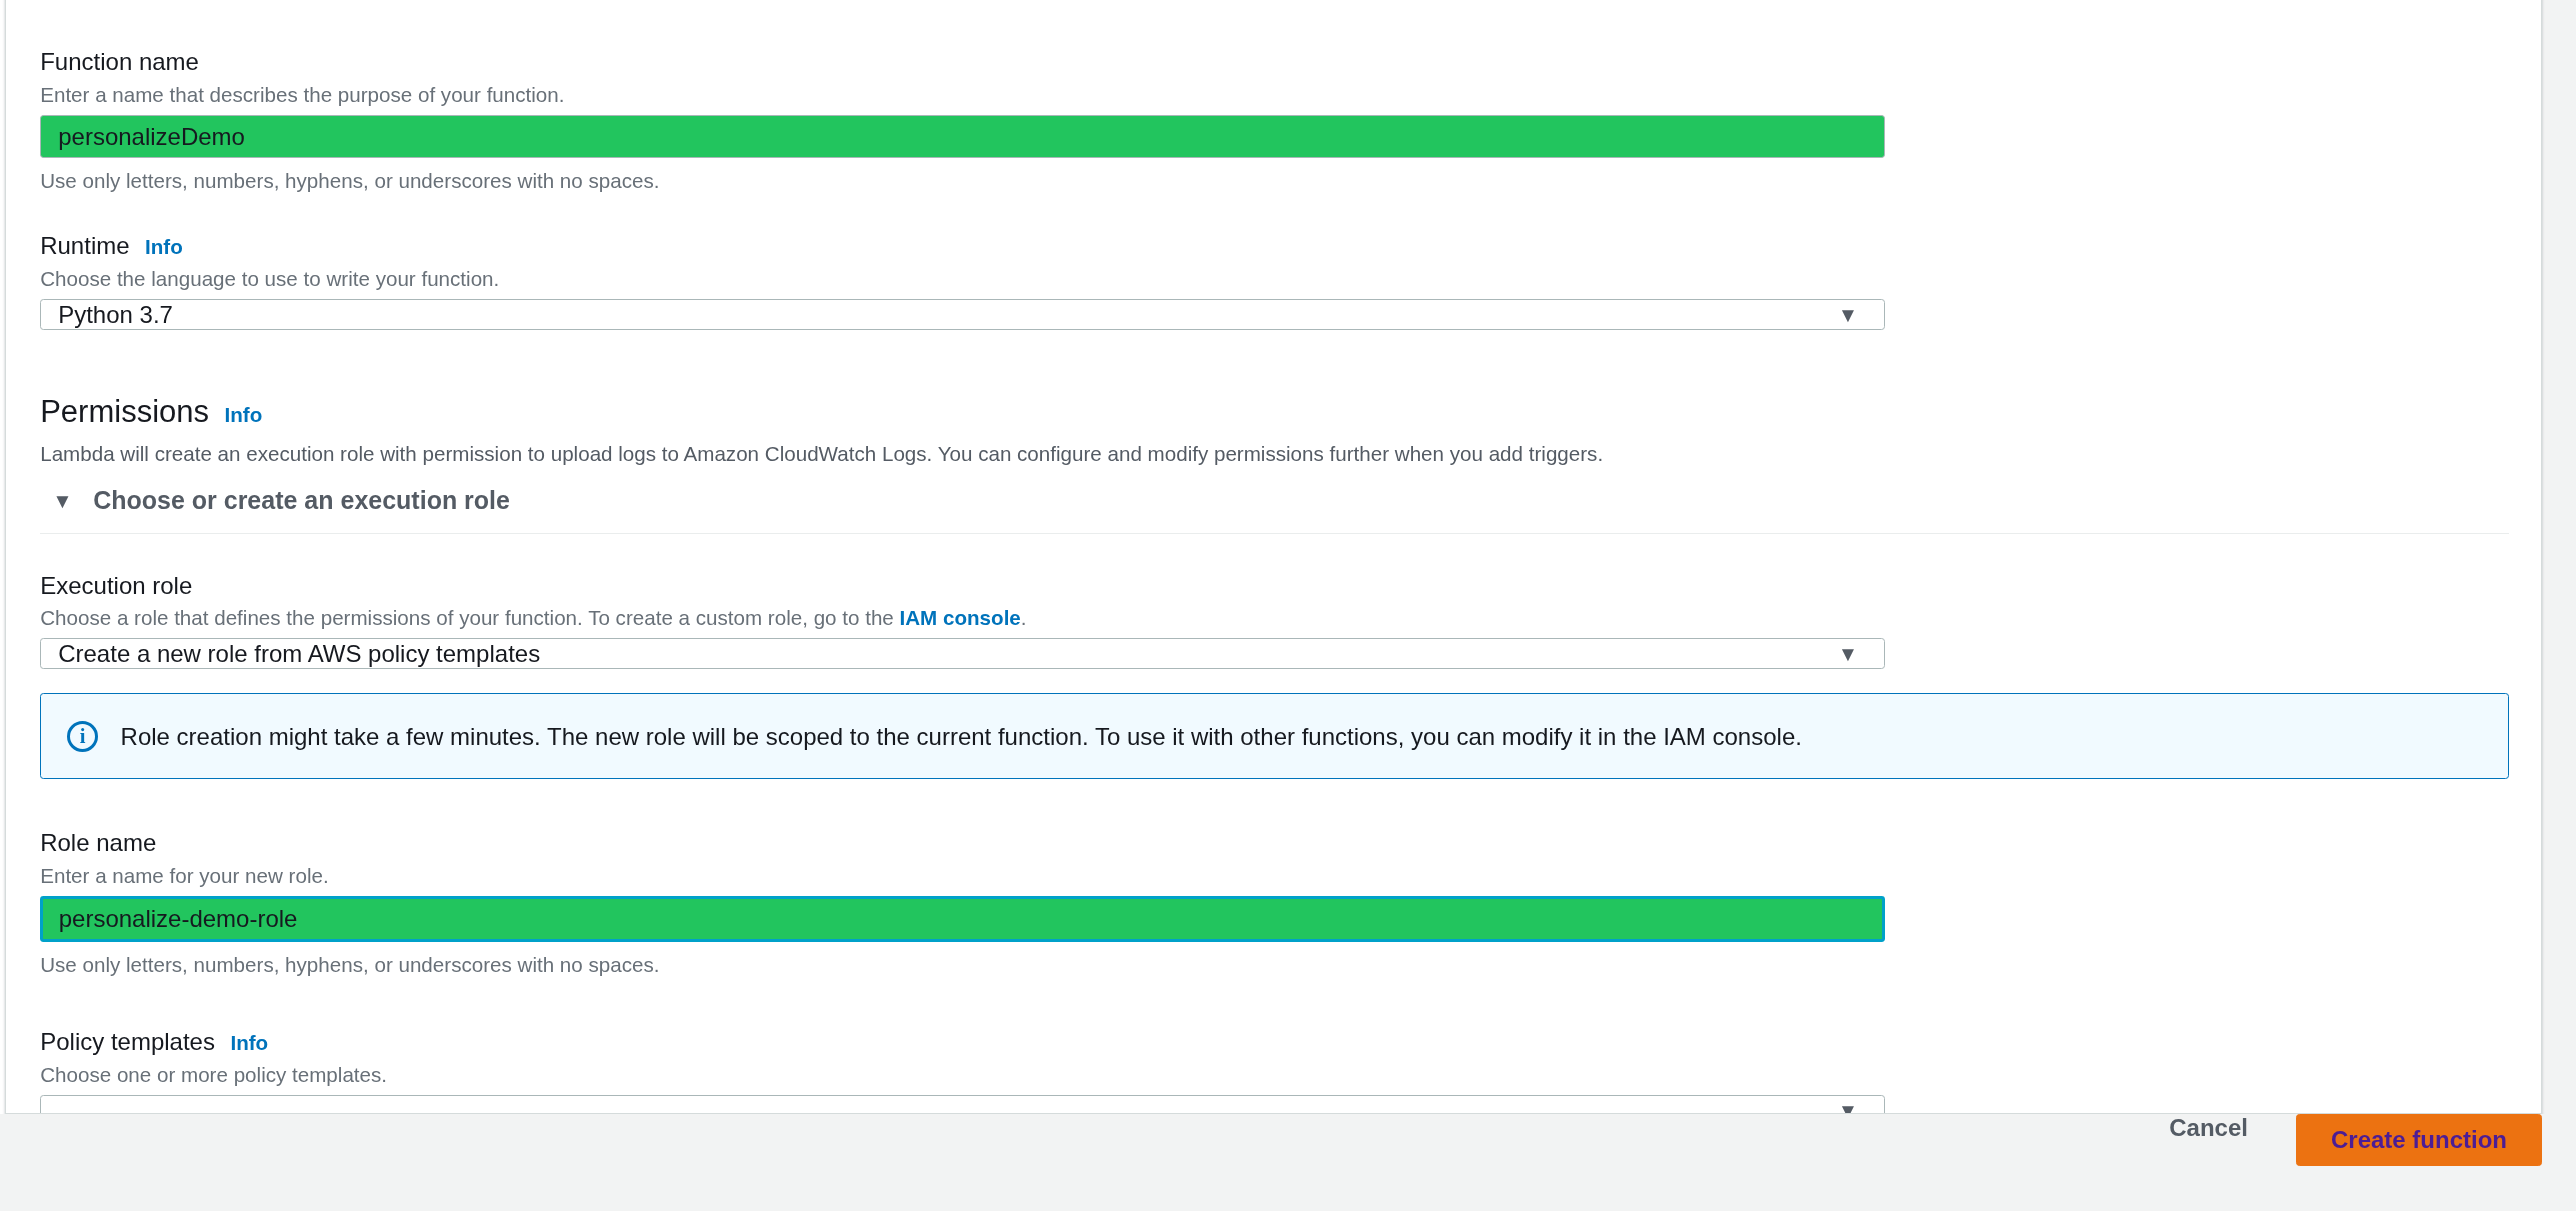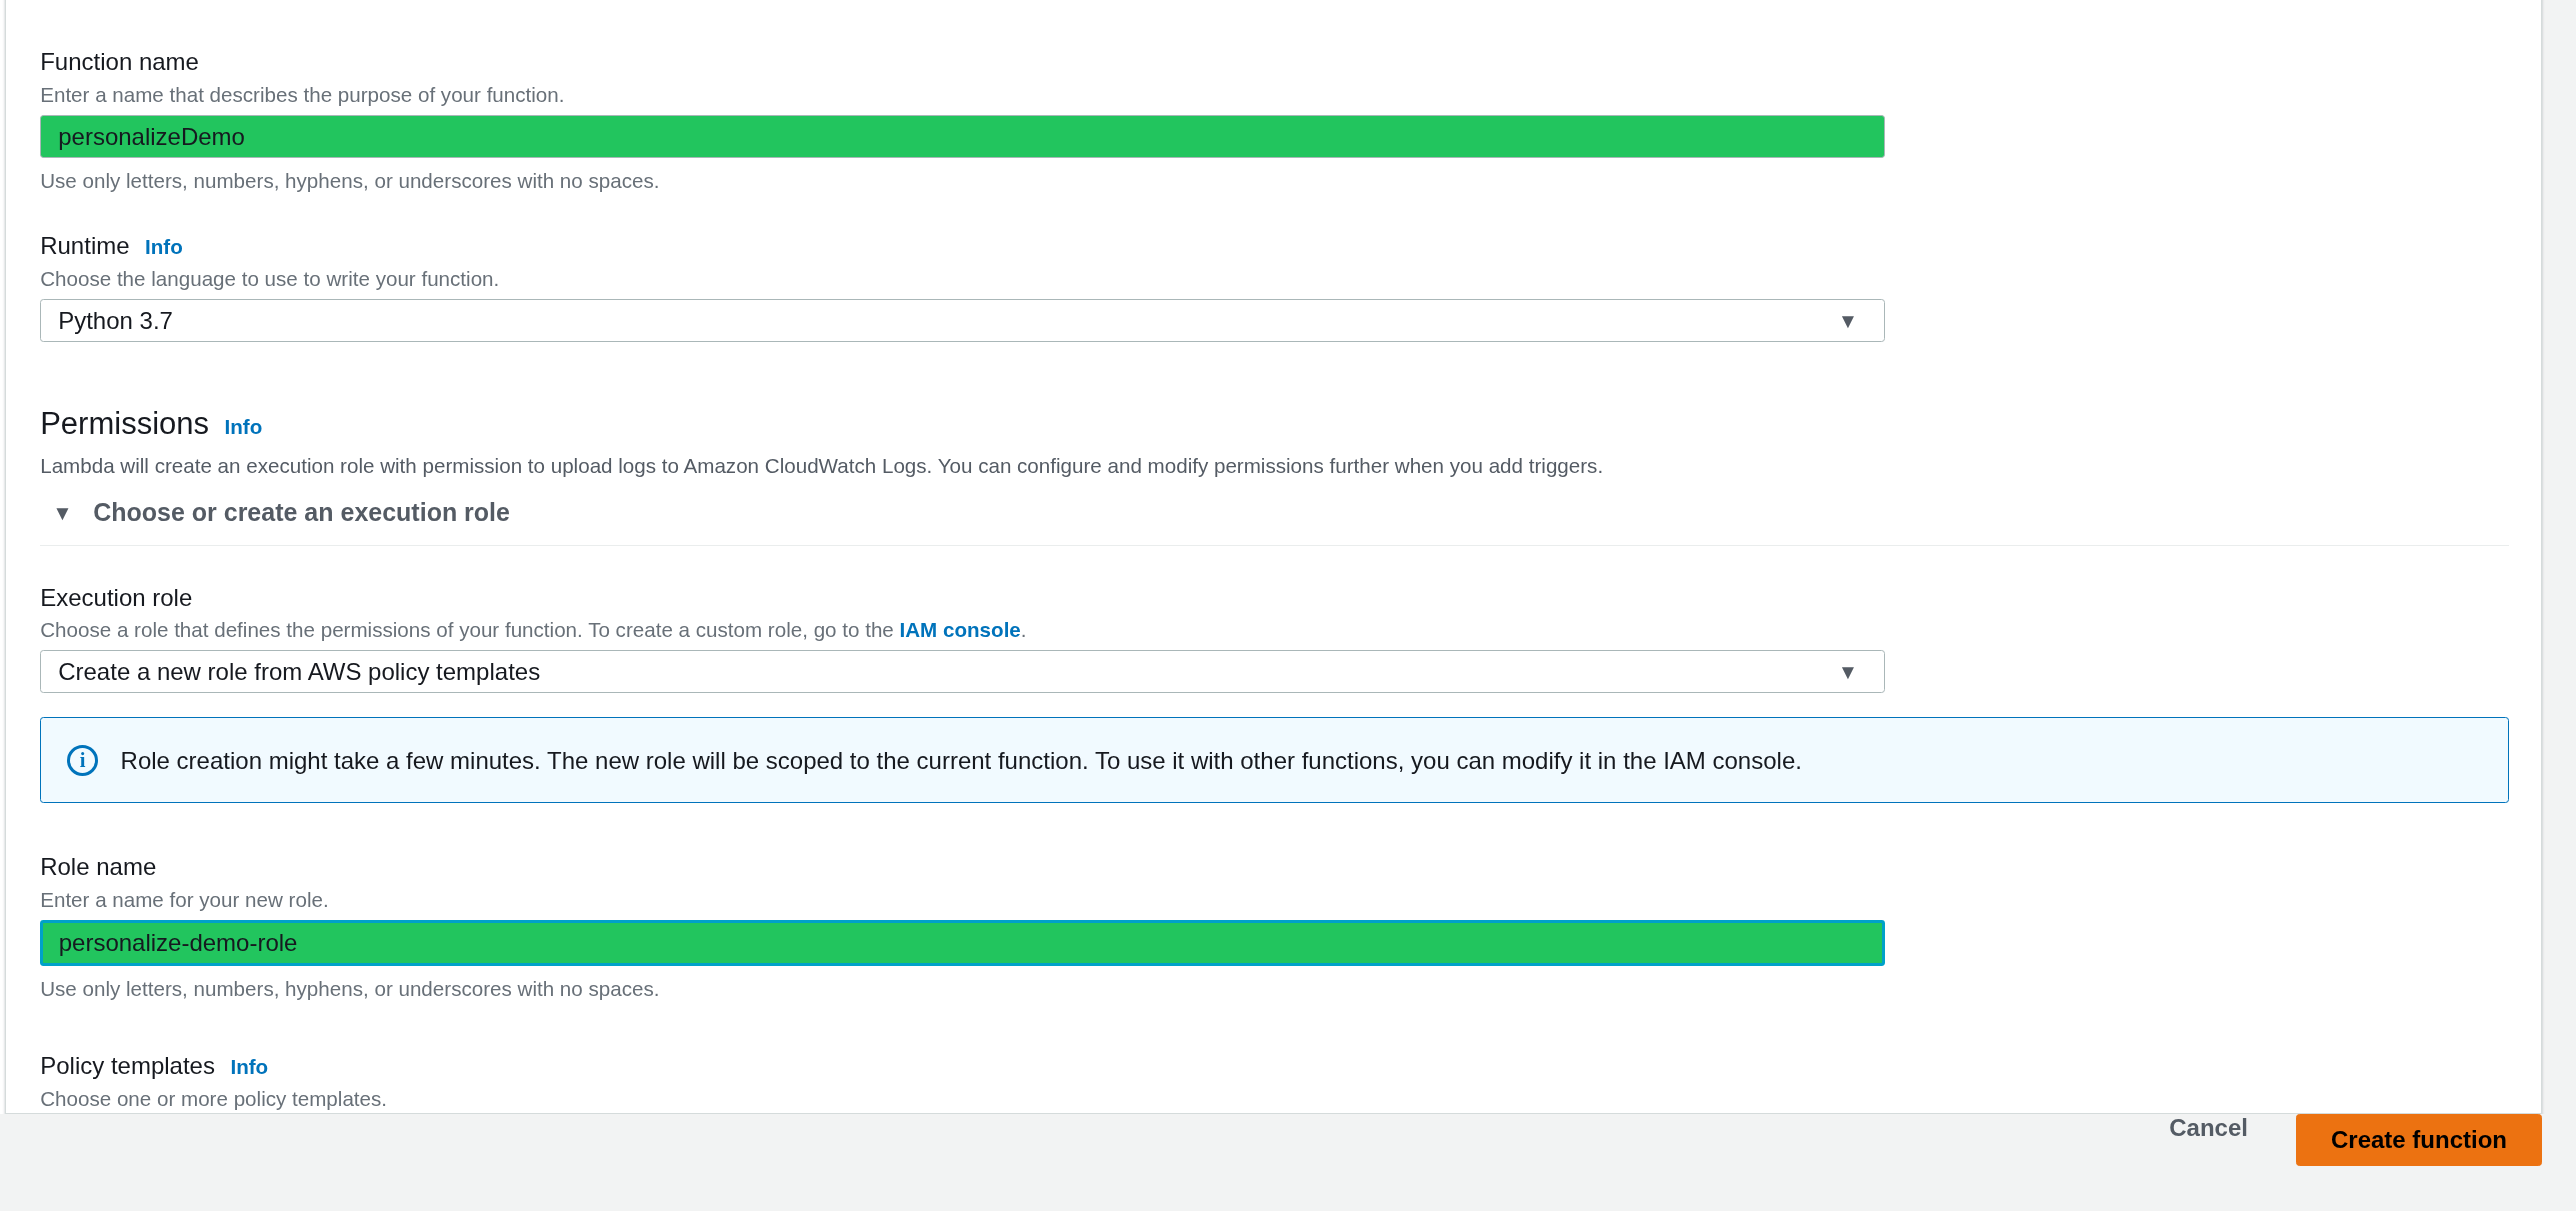--- a/index.html
+++ b/index.html
@@ -42,21 +42,21 @@
     padding: 0 17px;
     font-size: 24px; color: #16191f;
     font-family: "Liberation Sans", "DejaVu Sans", sans-serif;
     background: #22c55e;
     outline: none;
   }
   .text-input.focused {
     border: 3.4px solid #00a1c9; height: 46px; padding: 0 15.5px;
   }
   .select {
-    width: 1845px; height: 43px;
+    width: 1845px; height: 31px;
     margin-top: 6.9px;
     border: 1.7px solid #aab7b8; border-radius: 3.4px;
     background: #ffffff;
     display: flex; align-items: center;
     padding: 0 17px;
     font-size: 24px; color: #16191f;
     cursor: pointer;
     position: relative;
   }
   .select .caret {
@@ -118,21 +118,21 @@
   .cancel-btn {
     background: transparent; border: none;
     font-size: 24px; font-weight: bold; color: #545b64;
     font-family: "Liberation Sans", "DejaVu Sans", sans-serif;
     padding: 0 17px; margin-right: 31px;
     cursor: pointer;
   }
   .create-btn {
     background: #ec7211; border: 1.7px solid #ec7211; border-radius: 3.4px;
     height: 52px; padding: 0 34px;
-    font-size: 24px; font-weight: bold; color: #000000;
+    font-size: 24px; font-weight: bold; color: #4c1d95;
     font-family: "Liberation Sans", "DejaVu Sans", sans-serif;
     cursor: pointer;
   }
 </style>
 </head>
 <body>
 
 <div class="right-gutter"></div>
 
 <div class="panel">

